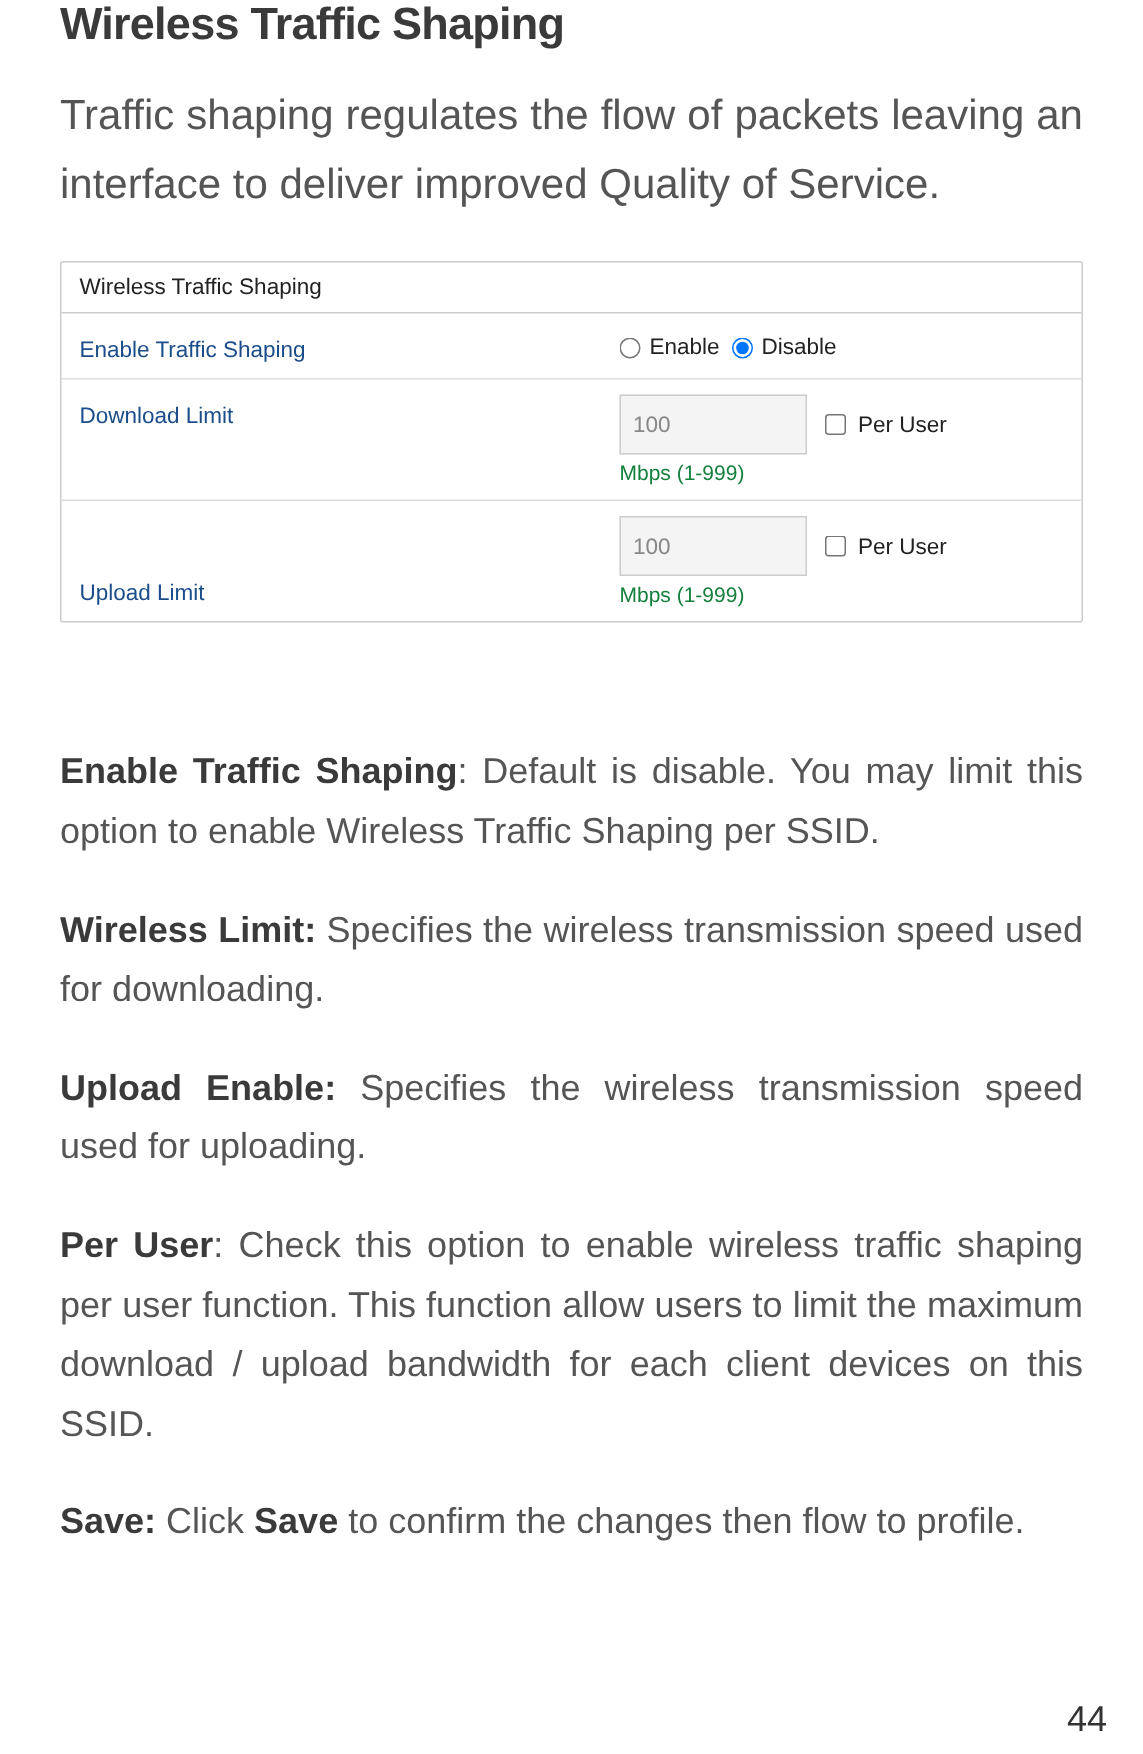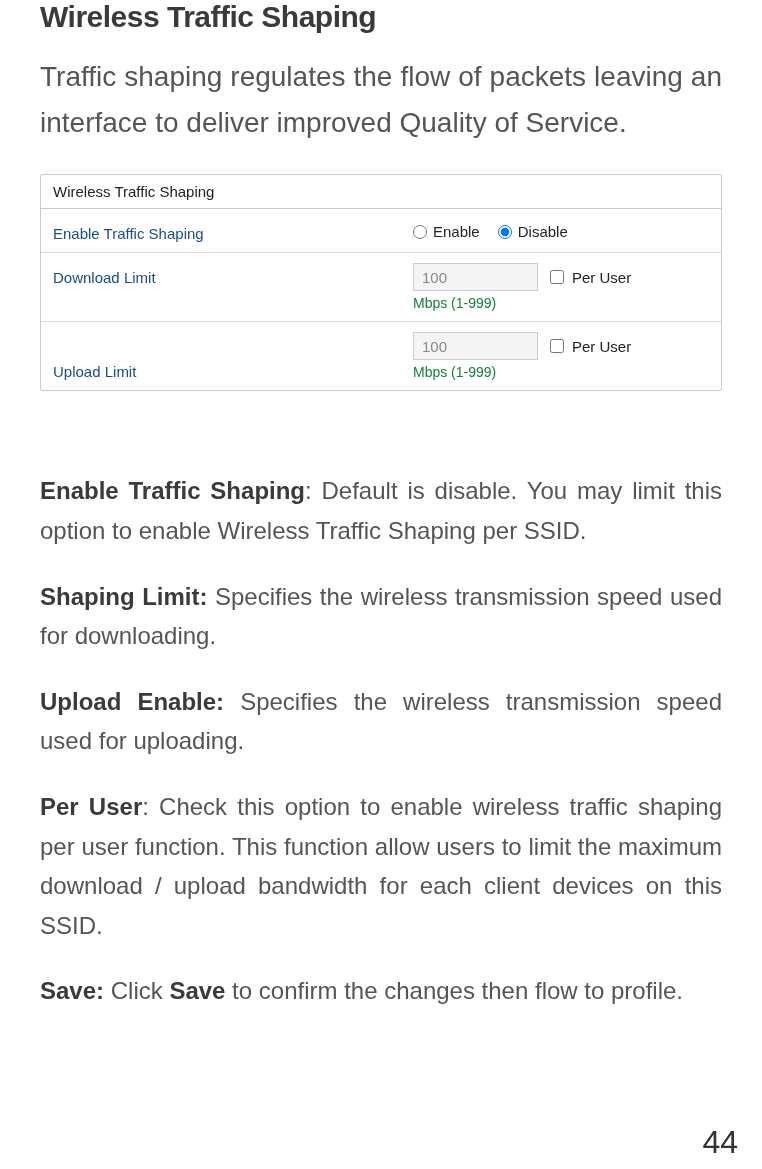--- a/index.html
+++ b/index.html
@@ -61,38 +61,38 @@
     }
     .row-control {
       flex: 1;
       display: flex;
       flex-direction: column;
       gap: 4px;
     }
     .radio-group {
       display: flex;
       align-items: center;
-      gap: 18px;
+      gap: 8px;
       padding-top: 4px;
     }
     .radio-group label {
       display: flex;
       align-items: center;
       gap: 6px;
       font-size: 15px;
       color: #222;
     }
     .input-line {
       display: flex;
       align-items: center;
       gap: 12px;
     }
     .num-input {
       width: 125px;
-      height: 28px;
+      height: 40px;
       border: 1px solid #ccc;
       background: #f4f4f4;
       color: #888;
       padding: 0 8px;
       font-size: 15px;
     }
     .per-user {
       display: flex;
       align-items: center;
       gap: 8px;
@@ -114,21 +114,21 @@
       color: #555;
     }
     .def-term {
       font-weight: bold;
       color: #3a3a3a;
     }
     .page-number {
       position: absolute;
       bottom: 8px;
       right: 24px;
-      font-size: 32px;
+      font-size: 24px;
       color: #333;
       margin-top: 32px;
     }
     input[type="radio"], input[type="checkbox"] {
       width: 14px;
       height: 14px;
     }
   </style>
 </head>
 <body>
@@ -183,21 +183,21 @@
       <div class="hint">Mbps (1-999)</div>
     </div>
   </div>
 </div>
 
 <div class="definitions">
   <p class="def-block">
     <span class="def-term">Enable Traffic Shaping</span><span>: Default is disable. You may limit this option to enable Wireless Traffic Shaping per SSID.</span>
   </p>
   <p class="def-block">
-    <span class="def-term">Shaping Limit:</span><span> Specifies the wireless transmission speed used for downloading.</span>
+    <span class="def-term">Wireless Limit:</span><span> Specifies the wireless transmission speed used for downloading.</span>
   </p>
   <p class="def-block">
     <span class="def-term">Upload Enable:</span><span> Specifies the wireless transmission speed used for uploading.</span>
   </p>
   <p class="def-block">
     <span class="def-term">Per User</span><span>: Check this option to enable wireless traffic shaping per user function. This function allow users to limit the maximum download / upload bandwidth for each client devices on this SSID.</span>
   </p>
   <p class="def-block">
     <span class="def-term">Save:</span><span> Click </span><span class="def-term">Save</span><span> to confirm the changes then flow to profile.</span>
   </p>

